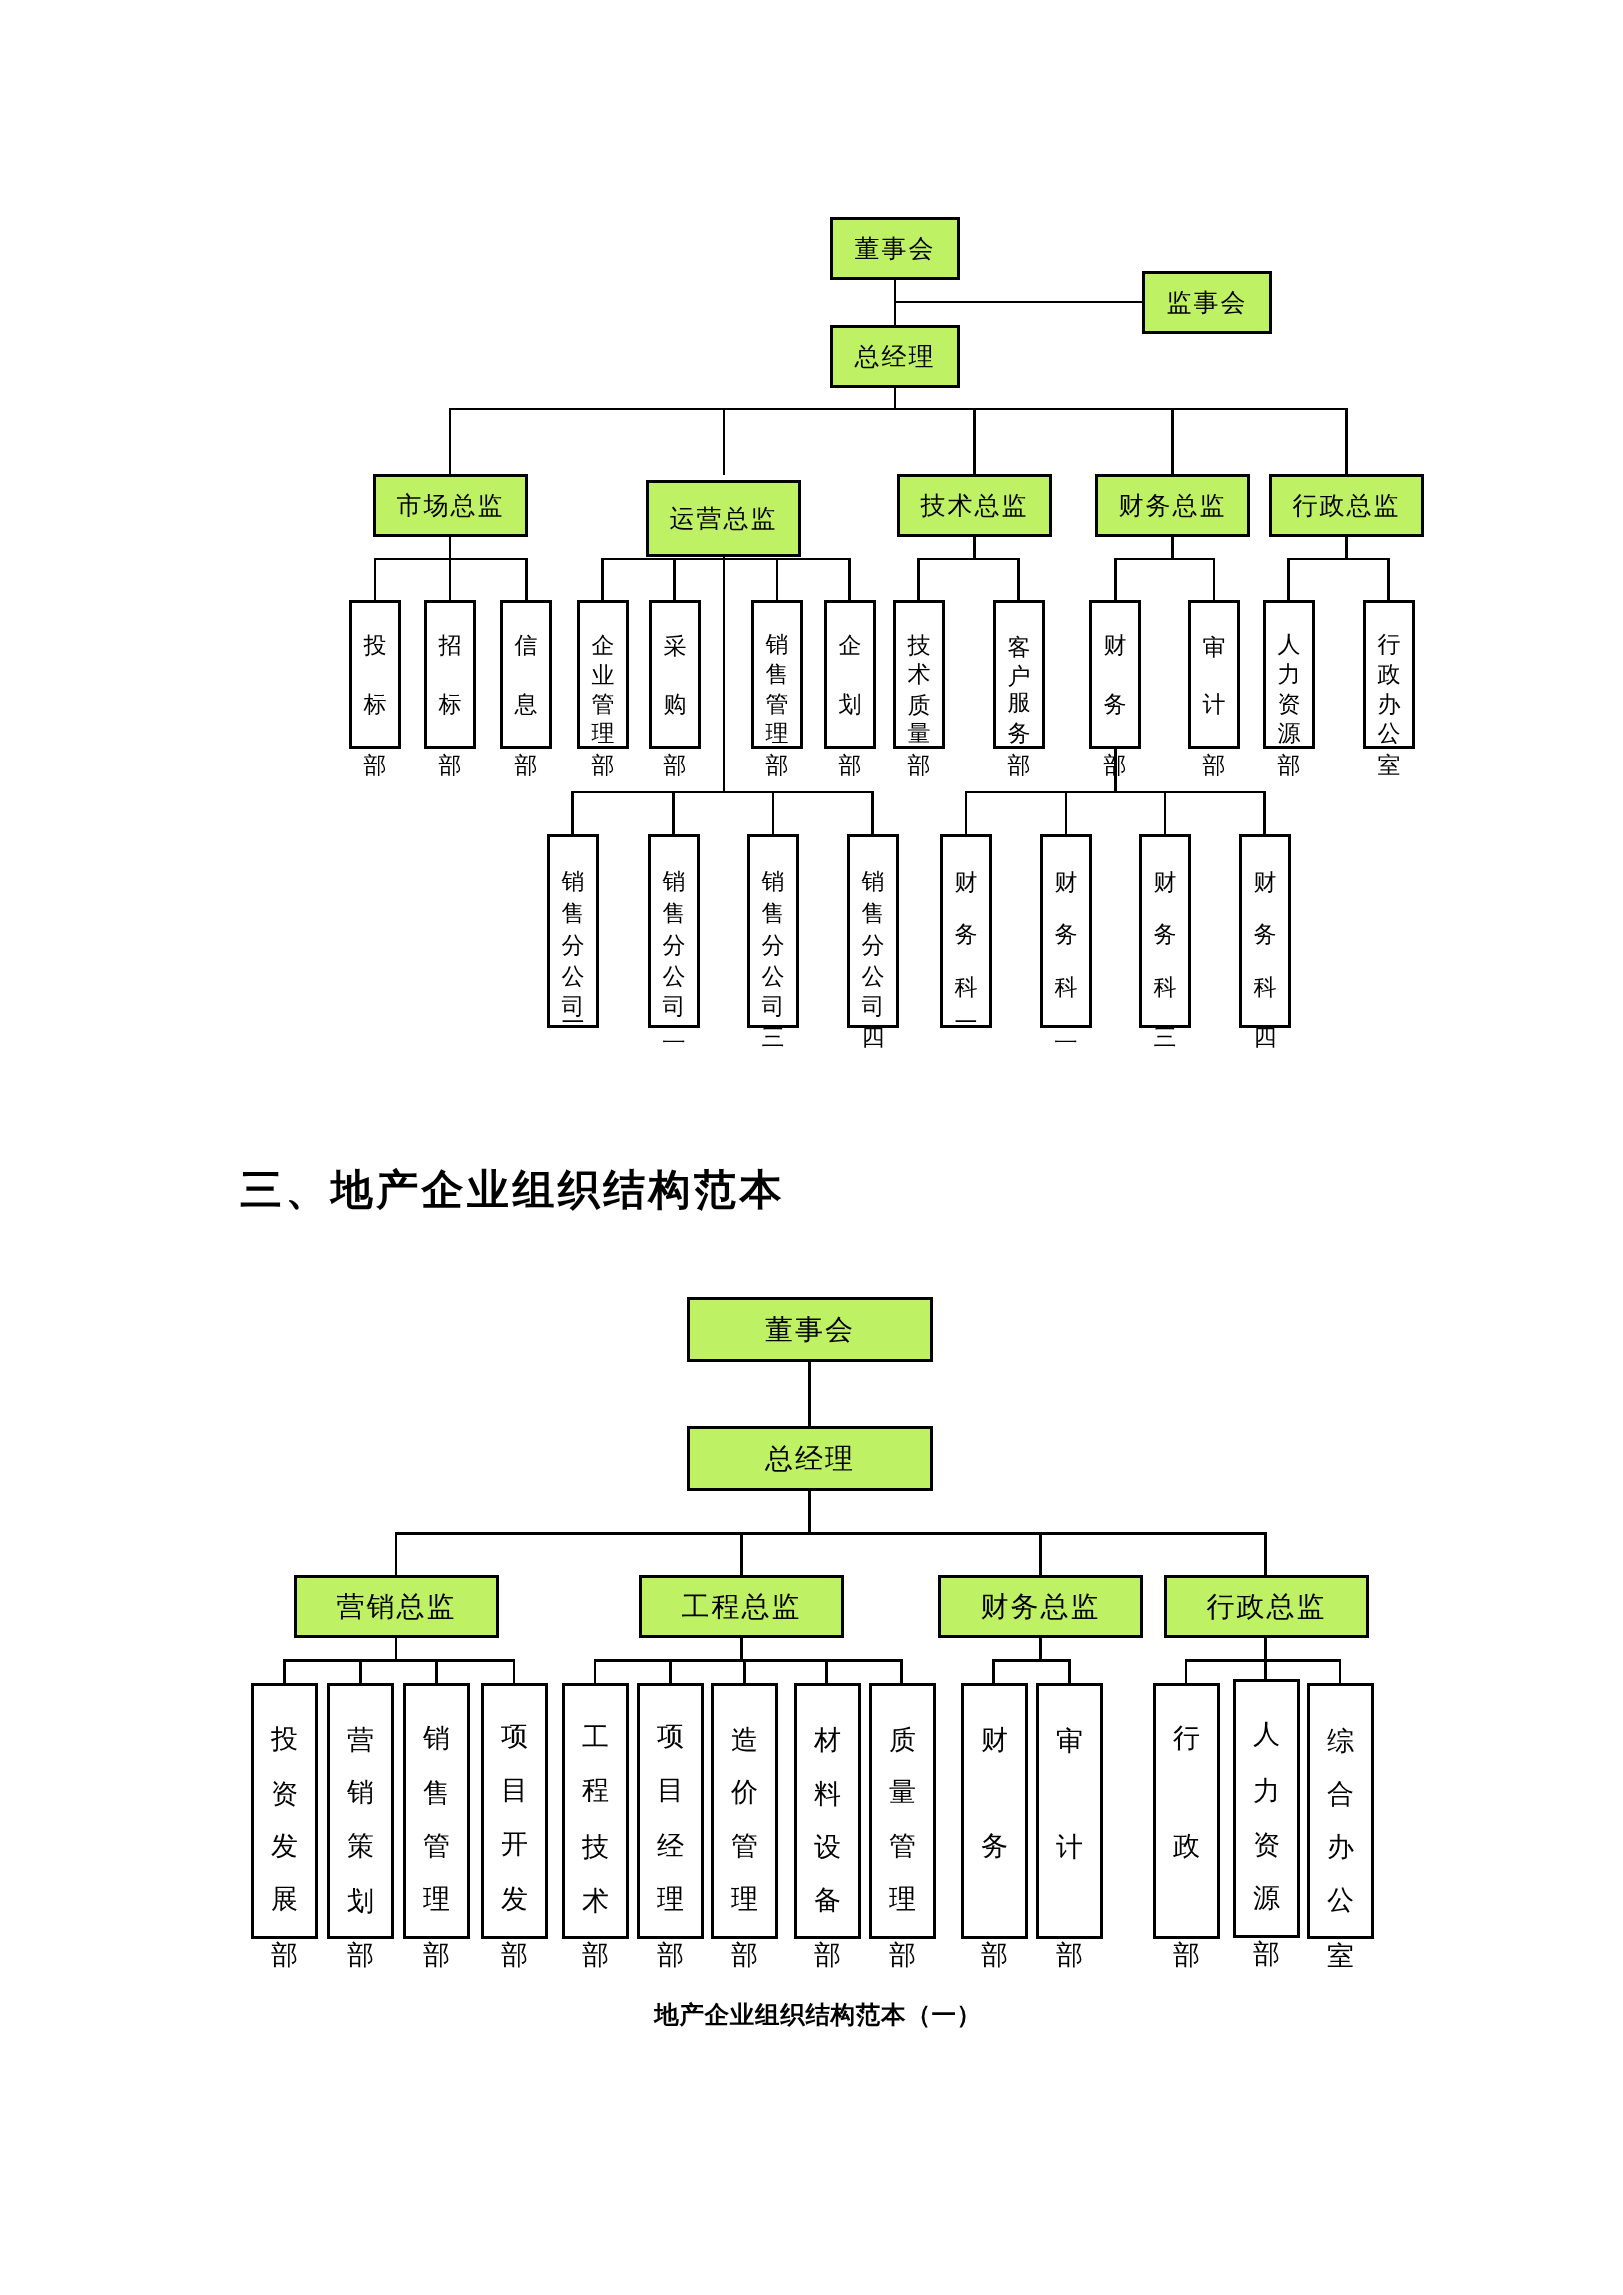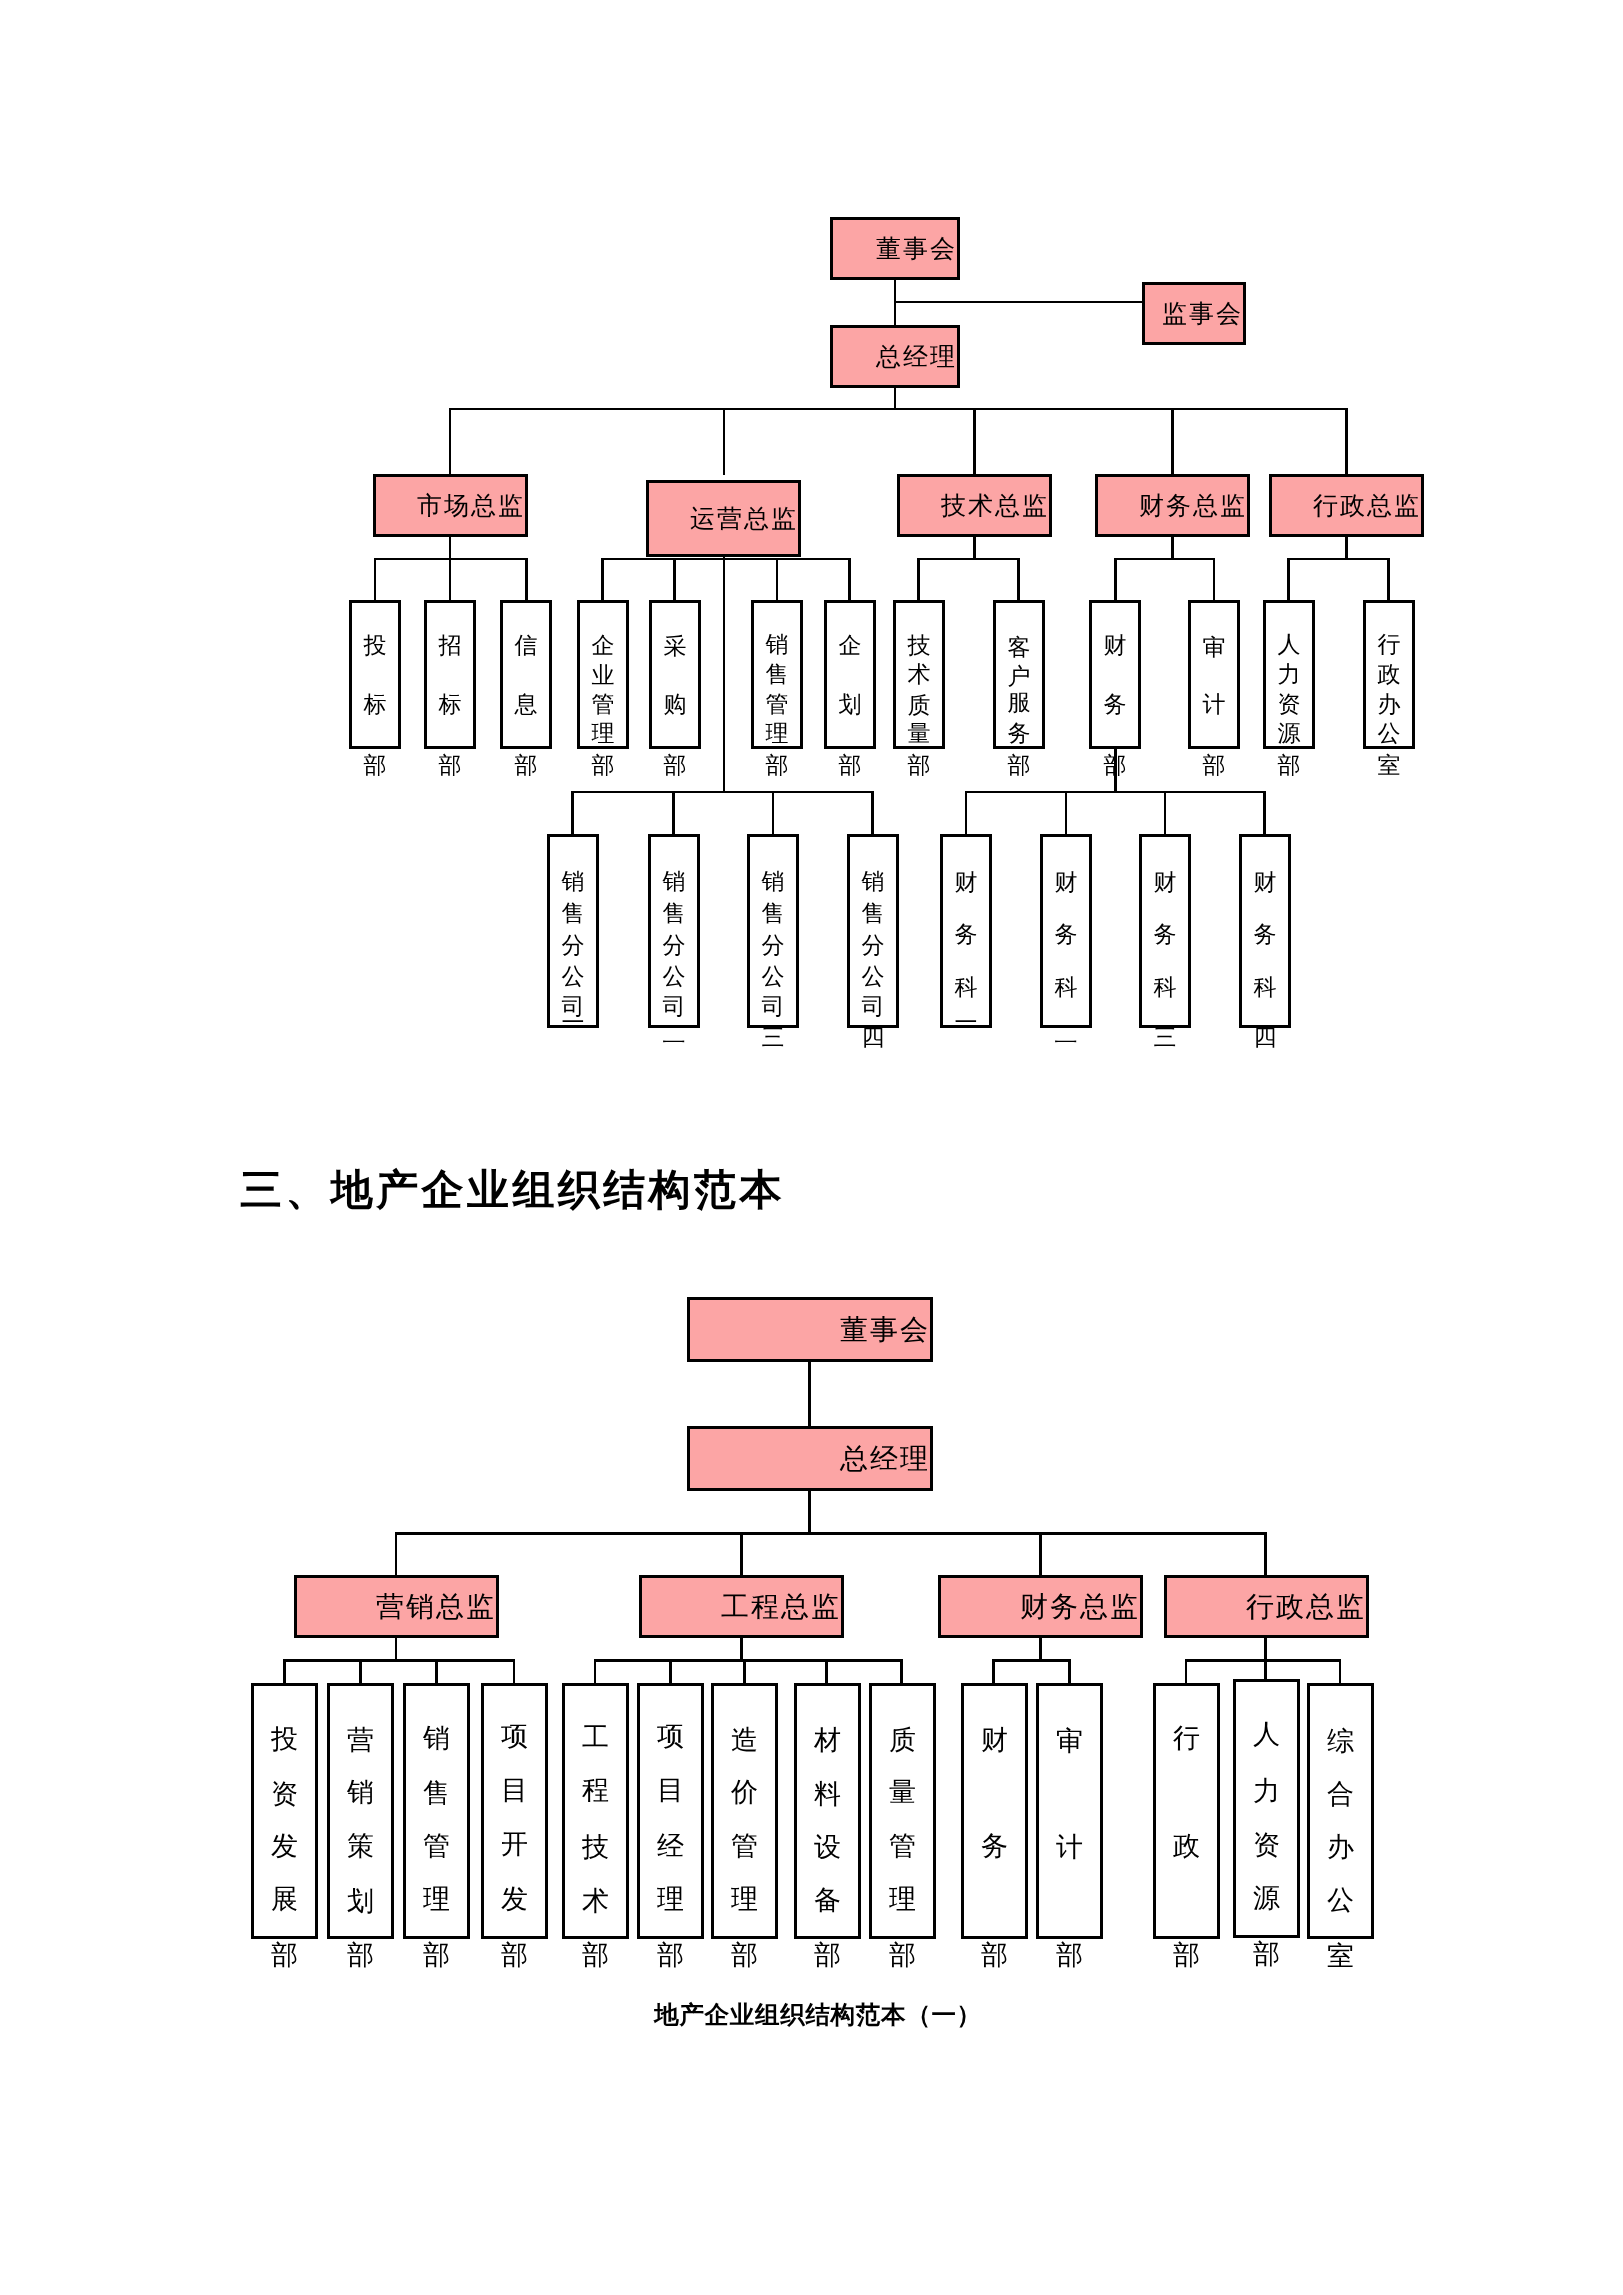--- a/index.html
+++ b/index.html
@@ -10,24 +10,24 @@
     background:#ffffff;
     overflow:hidden;
     font-family:"Liberation Serif","DejaVu Serif",serif;
     color:#000;
   }
   .overlay{position:absolute;left:0;top:0;}
   .hbox{
     position:absolute;
     box-sizing:border-box;
     border:3.4px solid #000;
-    background:#fca5a5;
+    background:#bef264;
     display:flex;
     align-items:center;
-    justify-content:flex-end;
+    justify-content:center;
     letter-spacing:2px;
     z-index:2;
   }
   .c1h{font-size:25px;}
   .c2h{font-size:28px;}
   .vbox{
     position:absolute;
     box-sizing:border-box;
     border:3.4px solid #000;
     background:#ffffff;
@@ -158,21 +158,21 @@
       <line x1="1458" y1="2434" x2="1458" y2="2470"></line>
       <line x1="1569" y1="2434" x2="1569" y2="2470"></line>
       <line x1="1740" y1="2434" x2="1740" y2="2470"></line>
       <line x1="1966" y1="2434" x2="1966" y2="2470"></line>
     </g>
   </svg>
 
   <div class="hbox c1h" style="left:830px;top:217px;width:130px;height:63px;">
       <span>董事会</span>
     </div>
-  <div class="hbox c1h" style="left:1142px;top:282px;width:104px;height:63px;">
+  <div class="hbox c1h" style="left:1142px;top:271px;width:130px;height:63px;">
       <span>监事会</span>
     </div>
   <div class="hbox c1h" style="left:830px;top:325px;width:130px;height:63px;">
       <span>总经理</span>
     </div>
 
   <div class="hbox c1h" style="left:373px;top:474px;width:155px;height:63px;">
       <span>市场总监</span>
     </div>
   <div class="hbox c1h" style="left:646px;top:480px;width:155px;height:77px;">

